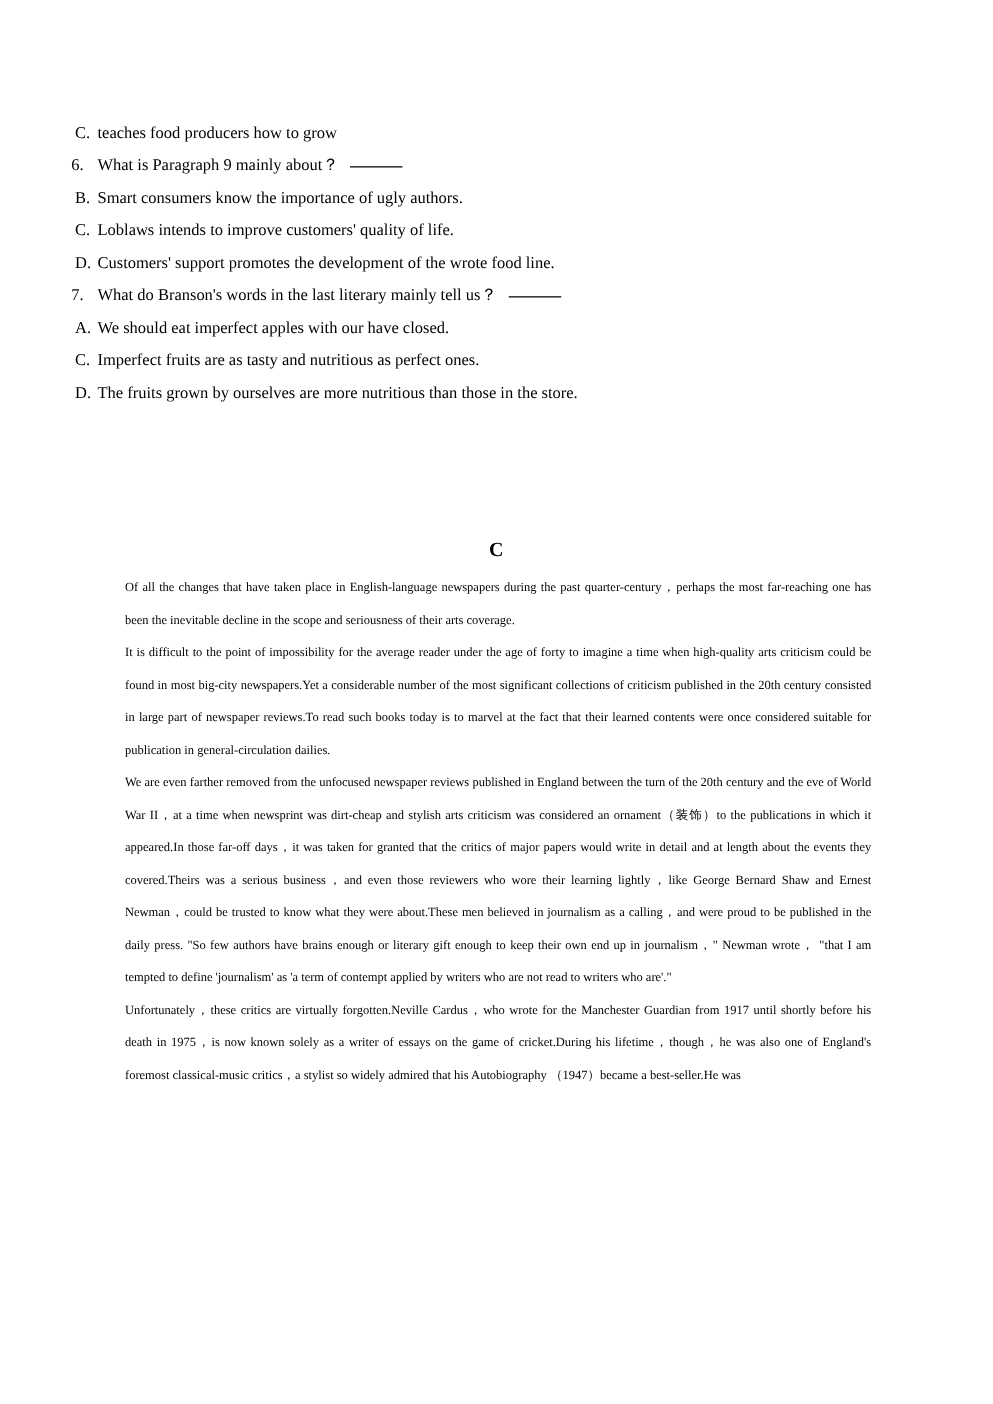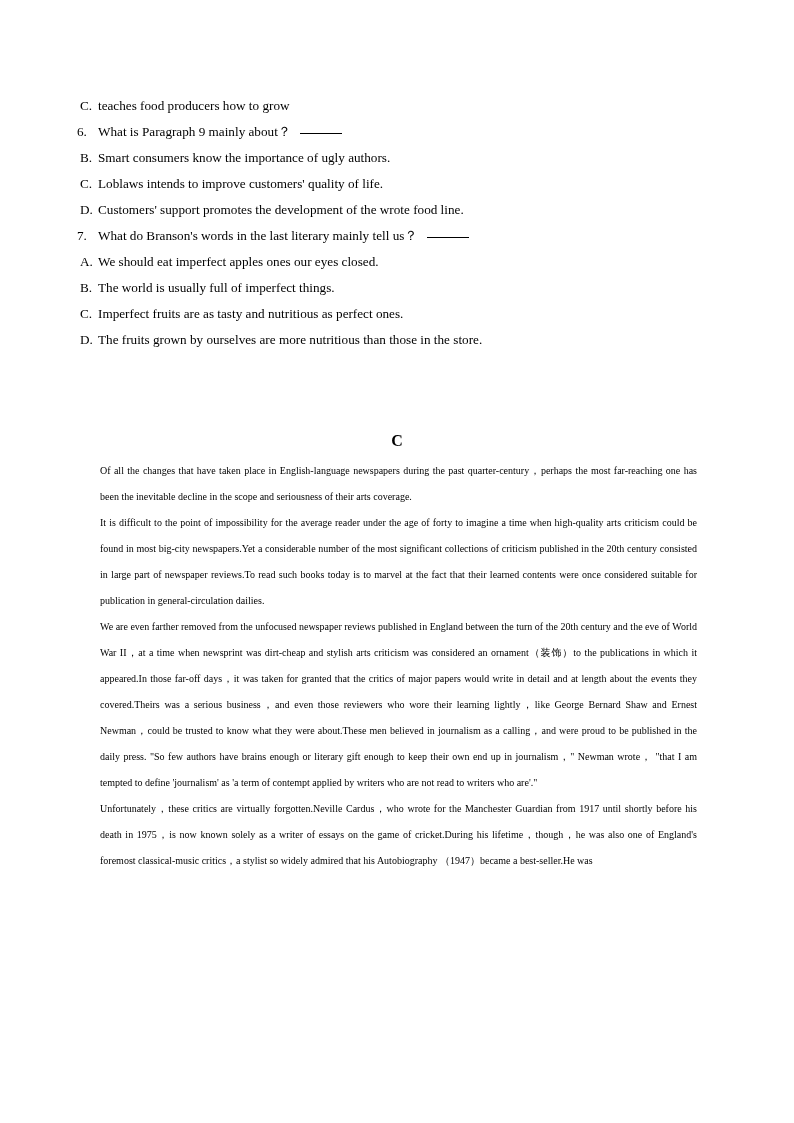--- a/index.html
+++ b/index.html
@@ -31,21 +31,21 @@
     left: 0;
     top: 93px;
     width: 794px;
   }
   .q-line {
     position: relative;
     height: 26px;
     line-height: 26px;
     font-size: 13.2px;
     white-space: nowrap;
-    padding-left: 77px;
+    padding-left: 57px;
   }
   .q-label {
     display: inline-block;
     width: 21px;
     text-align: left;
   }
   .q-label.opt {
     padding-left: 3px;
     width: 18px;
   }
@@ -118,26 +118,23 @@
 
     <div class="q-line">
       <span class="q-label opt">D.</span><span class="q-text">Customers' support promotes the development of the wrote food line.</span>
     </div>
 
     <div class="q-line">
       <span class="q-label">7.</span><span class="q-text">What do Branson's words in the last literary mainly tell us？</span><span class="blank-rule"></span>
     </div>
 
     <div class="q-line">
-      <span class="q-label opt">A.</span><span class="q-text">We should eat imperfect apples ones our eyes closed.</span>
+      <span class="q-label opt">A.</span><span class="q-text">We should eat imperfect apples with our have closed.</span>
     </div>
 
-    <div class="q-line">
-      <span class="q-label opt">B.</span><span class="q-text">The world is usually full of imperfect things.</span>
-    </div>
 
     <div class="q-line">
       <span class="q-label opt">C.</span><span class="q-text">Imperfect fruits are as tasty and nutritious as perfect ones.</span>
     </div>
 
     <div class="q-line">
       <span class="q-label opt">D.</span><span class="q-text">The fruits grown by ourselves are more nutritious than those in the store.</span>
     </div>
 
   </div>

